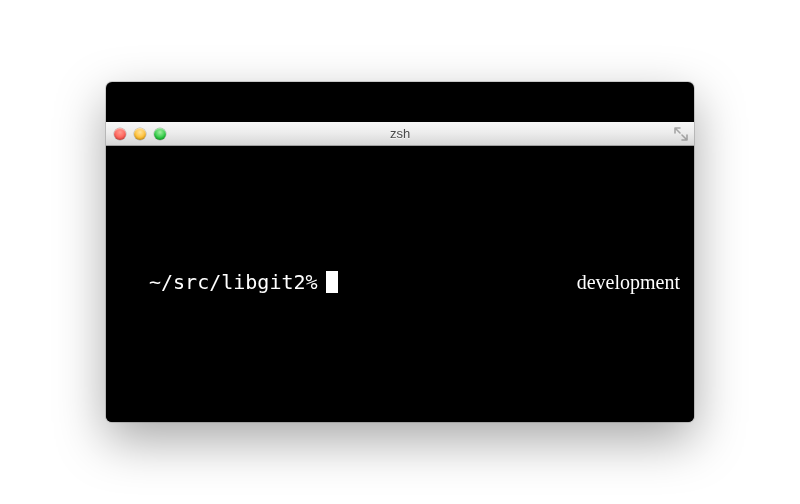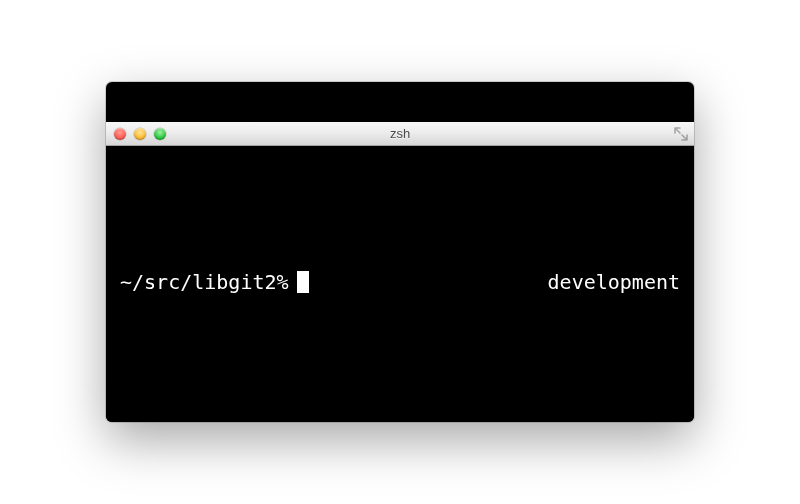--- a/index.html
+++ b/index.html
@@ -83,31 +83,33 @@
       left: 14px;
       right: 14px;
       display: flex;
       justify-content: space-between;
       align-items: center;
       white-space: pre;
     }
     .left-prompt {
       display: flex;
       align-items: center;
+      margin-left: 29px;
     }
     .cursor {
       display: inline-block;
       width: 12px;
       height: 22px;
       background: #ffffff;
       margin-left: 8px;
       vertical-align: middle;
     }
     .right-prompt {
       text-align: center;
+      font-family: Liberation Serif, serif;
     }
   </style>
 </head>
 <body>
 
 <div class="window">
   <div class="titlebar">
     <div class="traffic-lights">
       <div class="light close"></div>
       <div class="light minimize"></div>

